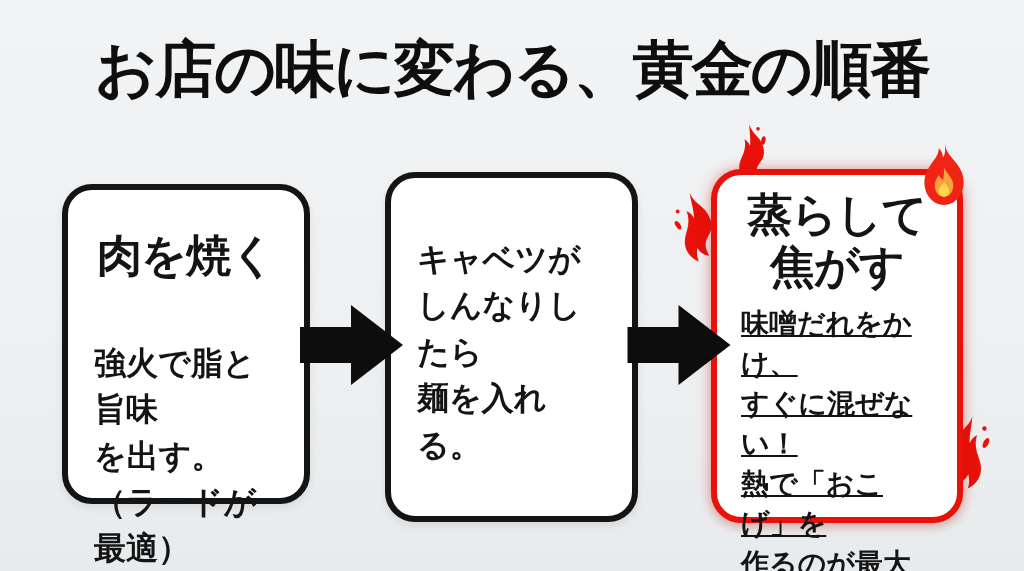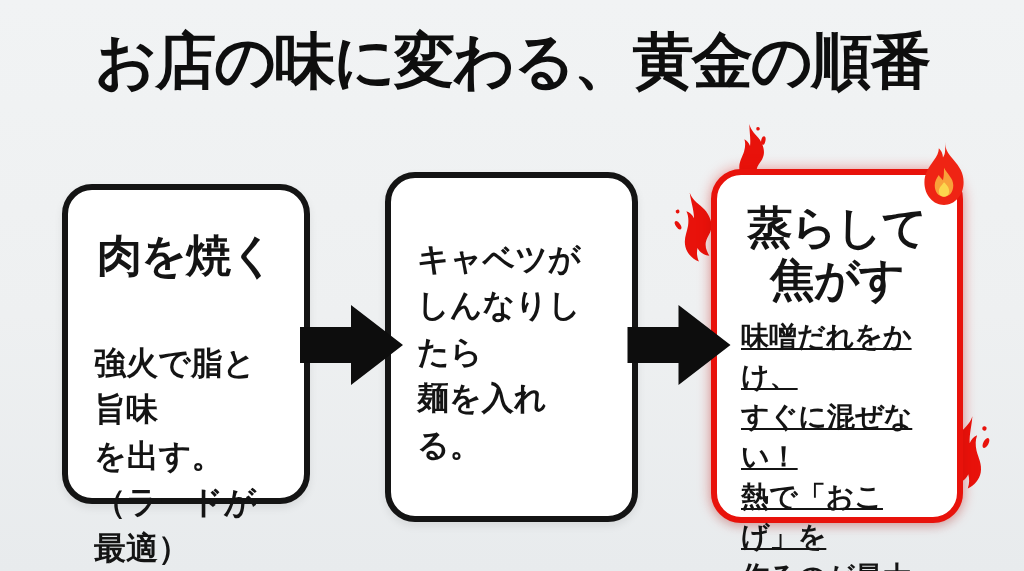--- a/index.html
+++ b/index.html
@@ -4,21 +4,21 @@
 <style>
   * { margin:0; padding:0; box-sizing:border-box; }
   html,body { width:1024px; height:571px; overflow:hidden; }
   body {
     position:relative;
     font-family:"Liberation Sans","DejaVu Sans",sans-serif;
     background:linear-gradient(180deg,#f1f3f4 0%,#eef0f1 55%,#e8ebed 100%);
     color:#141414;
   }
   .main-title {
-    position:absolute; left:0; top:26px; width:1024px;
+    position:absolute; left:0; top:34px; width:1024px;
     text-align:center;
     font-size:61px; font-weight:900; letter-spacing:-2px;
     color:#0e0e0e; line-height:1.15;
     white-space:nowrap;
   }
   .card {
     position:absolute;
     background:#ffffff;
     border:6px solid #141414;
     border-radius:30px;
@@ -39,21 +39,21 @@
     line-height:1.15;
     white-space:pre-line;
   }
   .step-body {
     margin:58px 24px 0 26px;
     font-size:32px; font-weight:700;
     line-height:1.45;
     white-space:pre-line;
     text-align:left;
   }
-  .card-3 .step-title { margin-top:27px; }
+  .card-3 .step-title { margin-top:14px; }
   .card-3 .step-body  { margin:11px 18px 0 24px; font-size:28px; line-height:1.43;text-decoration:underline; }
 
   .arrow { position:absolute; top:305px; z-index:4; }
   .arrow-1 { left:300px; }
   .arrow-2 { left:627px; }
 
   .fire-emoji { position:absolute; left:911px; top:141px; z-index:4; }
 
   .flame-deco { position:absolute; z-index:1; }
   .flame-deco-top-left     { left:722px; top:124px; transform:rotate(-6deg); }

